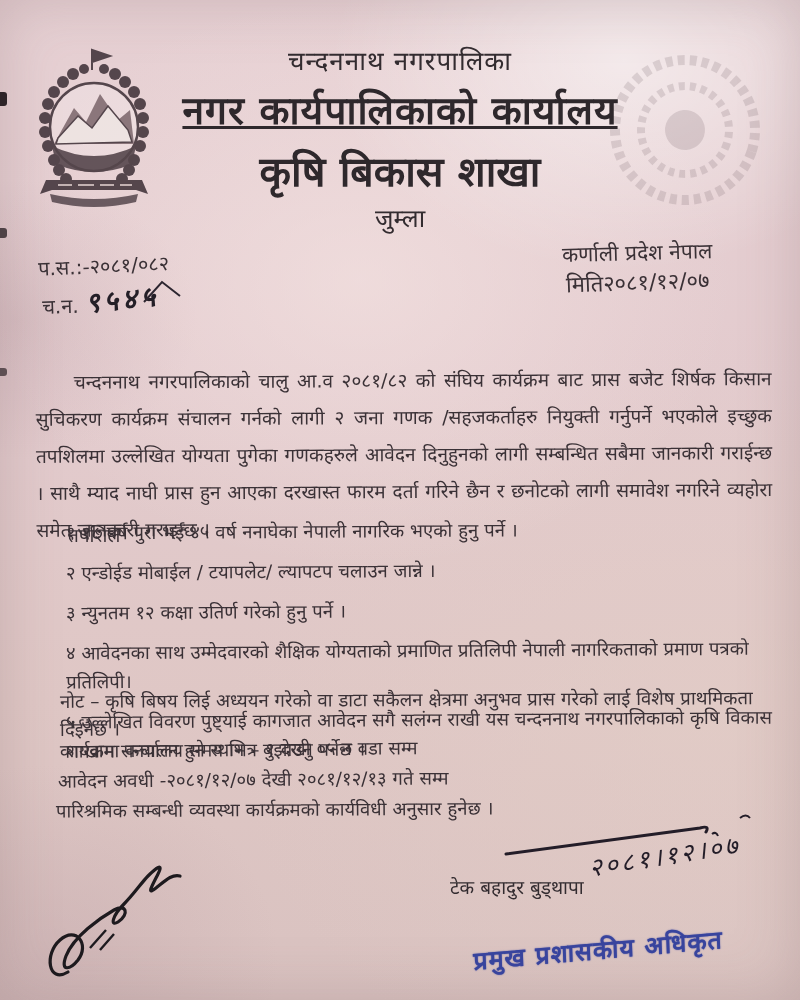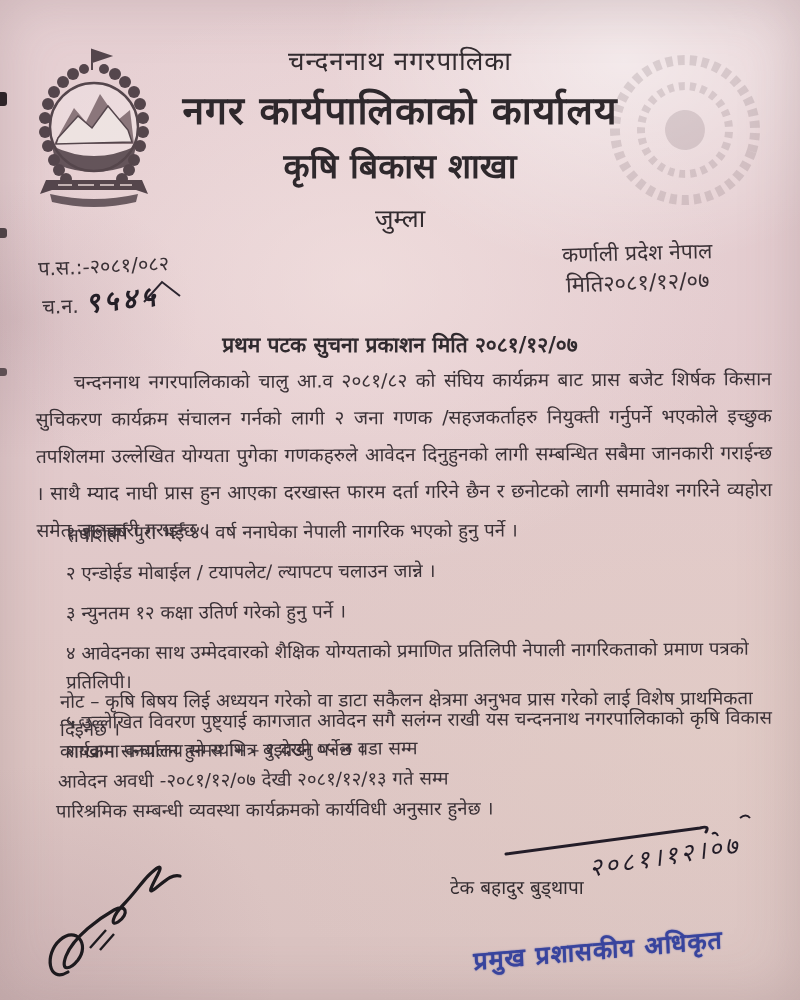--- a/index.html
+++ b/index.html
@@ -16,22 +16,22 @@
       radial-gradient(ellipse 640px 520px at 88% 72%, rgba(227,206,199,0.55), rgba(227,206,199,0) 75%),
       radial-gradient(ellipse 330px 280px at 6% 96%, rgba(186,156,162,0.35), rgba(186,156,162,0) 70%),
       radial-gradient(ellipse 260px 200px at 2% 32%, rgba(178,148,155,0.30), rgba(178,148,155,0) 70%),
       linear-gradient(180deg,#e7d1d4 0%,#e3cbce 38%,#dfc7c5 70%,#d9c2c0 100%);
     box-shadow:inset 0 0 60px rgba(120,90,95,0.25);
     color:#3a3136;
   }
   .abs{position:absolute;}
   .ctr{left:0;right:0;text-align:center;}
   .h-muni{top:42px;font-size:26px;letter-spacing:1px;color:#332c30;}
-  .h-office{top:82px;font-size:39px;font-weight:600;color:#2e282c;letter-spacing:1px;}
-  .h-branch{top:142px;font-size:34px;font-weight:600;color:#2e282c;}
+  .h-office{top:82px;font-size:39px;font-weight:600;color:#2e282c;letter-spacing:1px;text-decoration:underline;}
+  .h-branch{top:142px;font-size:41px;font-weight:600;color:#2e282c;}
   .h-district{top:200px;font-size:25px;color:#332c30;}
   .province{top:238px;left:562px;font-size:21px;transform:rotate(-1.5deg);}
   .dateline{top:266px;left:566px;font-size:22px;transform:rotate(-2deg);}
   .refno{top:252px;left:38px;font-size:20px;transform:rotate(-2.5deg);}
   .chno{top:282px;left:42px;font-size:20px;transform:rotate(-2deg);}
   .chno-val{
     display:inline-block;font-size:28px;font-style:italic;font-weight:600;
     letter-spacing:4px;color:#241f27;transform:rotate(-4deg) translateY(-2px);
     font-family:"DejaVu Serif","Liberation Serif",serif;
   }
@@ -146,21 +146,20 @@
   <div class="abs refno">प.स.:-२०८१/०८२</div>
   <div class="abs chno">
     <span>च.न.</span>
     <span class="chno-val">९५४५</span>
   </div>
 
   <svg class="abs caret-mark" width="40" height="26" viewBox="0 0 40 26">
     <path d="M2 24 L20 4 L38 18" fill="none" stroke="#2d2630" stroke-width="2"></path>
   </svg>
 
-  <div class="abs ctr title2">प्रथम पटक सुचना प्रकाशन मिति  २०८१/१२/०७</div>
 
   <div class="abs body-par">चन्दननाथ नगरपालिकाको चालु आ.व २०८१/८२ को संघिय कार्यक्रम बाट प्रास बजेट शिर्षक किसान सुचिकरण कार्यक्रम संचालन गर्नको लागी २ जना गणक /सहजकर्ताहरु नियुक्ती गर्नुपर्ने भएकोले इच्छुक तपशिलमा उल्लेखित योग्यता पुगेका गणकहरुले आवेदन दिनुहुनको लागी सम्बन्धित सबैमा जानकारी गराईन्छ । साथै म्याद नाघी प्रास हुन आएका दरखास्त फारम दर्ता गरिने छैन र छनोटको लागी समावेश नगरिने व्यहोरा समेत जानकारी गराइन्छ ।</div>
 
   <div class="abs details-head">तपशिल</div>
   <div class="abs details">
     <div class="d-item">१ १८ वर्ष पुरा भई ४५ वर्ष ननाघेका नेपाली नागरिक भएको हुनु पर्ने ।</div>
     <div class="d-item">२ एन्डोईड मोबाईल / टयापलेट/ ल्यापटप चलाउन जान्ने ।</div>
     <div class="d-item">३ न्युनतम १२ कक्षा उतिर्ण गरेको हुनु पर्ने ।</div>
     <div class="d-item">४ आवेदनका साथ उम्मेदवारको शैक्षिक योग्यताको प्रमाणित प्रतिलिपी नेपाली नागरिकताको प्रमाण पत्रको प्रतिलिपी।</div>
     <div class="d-item">५ उल्लेखित विवरण पुष्ट्याई कागजात आवेदन सगै सलंग्न राखी यस चन्दननाथ नगरपालिकाको कृषि विकास शाखामा कार्यालय समय भित्र बुझाउनु पर्नेछ ।</div>

